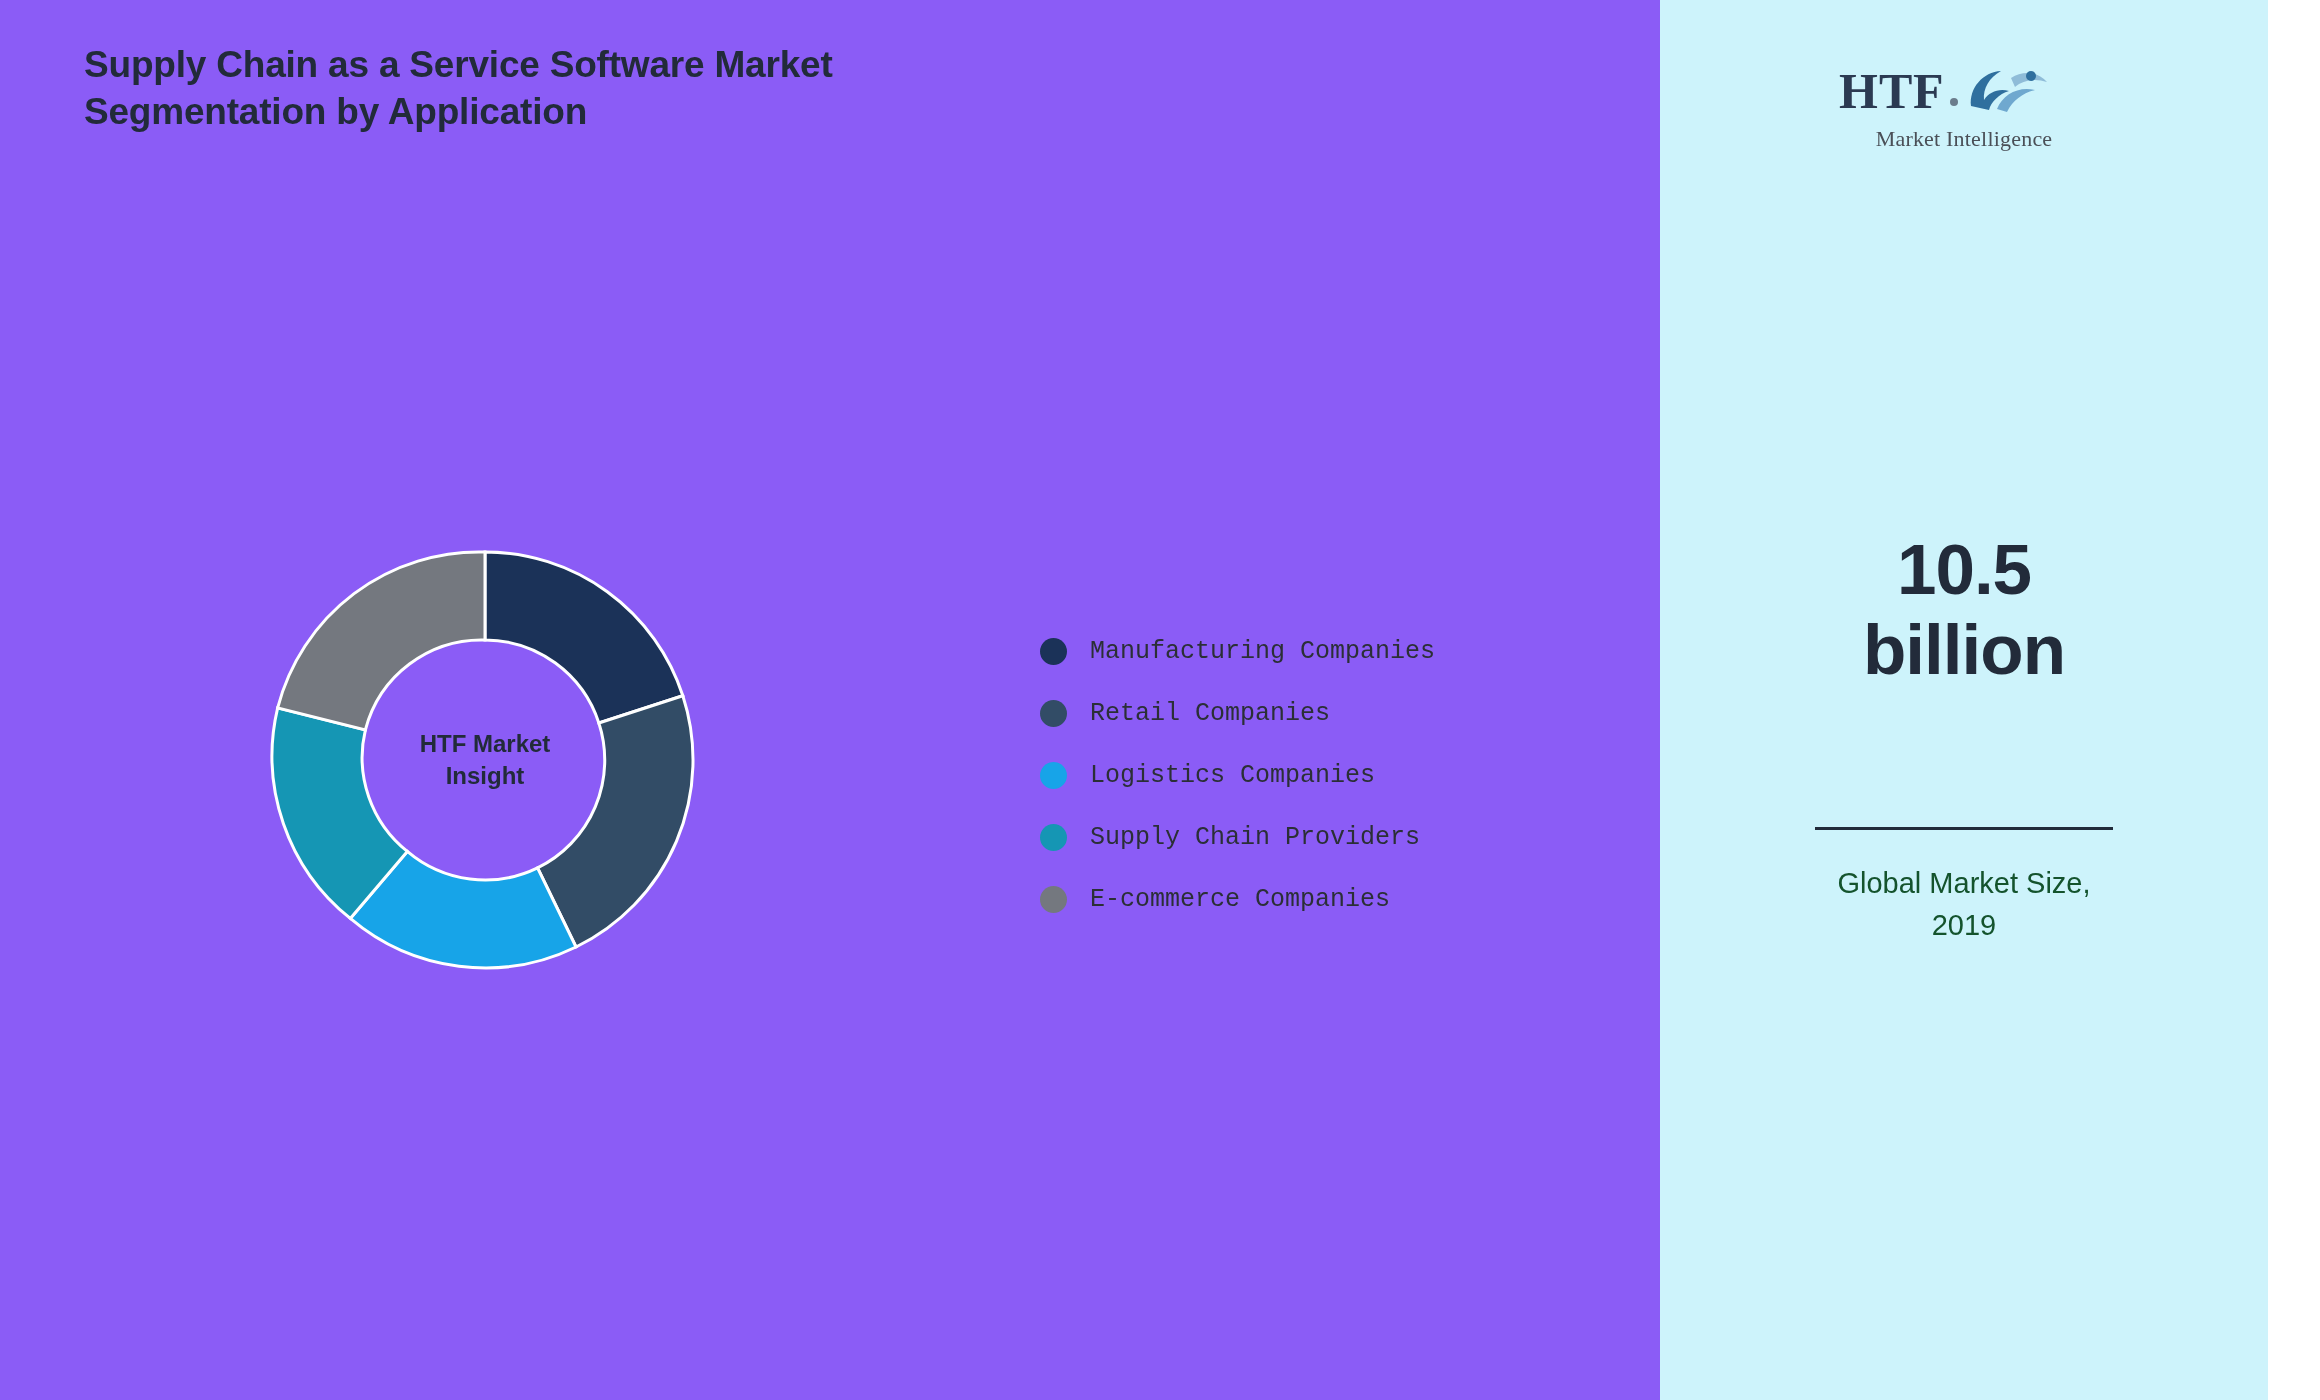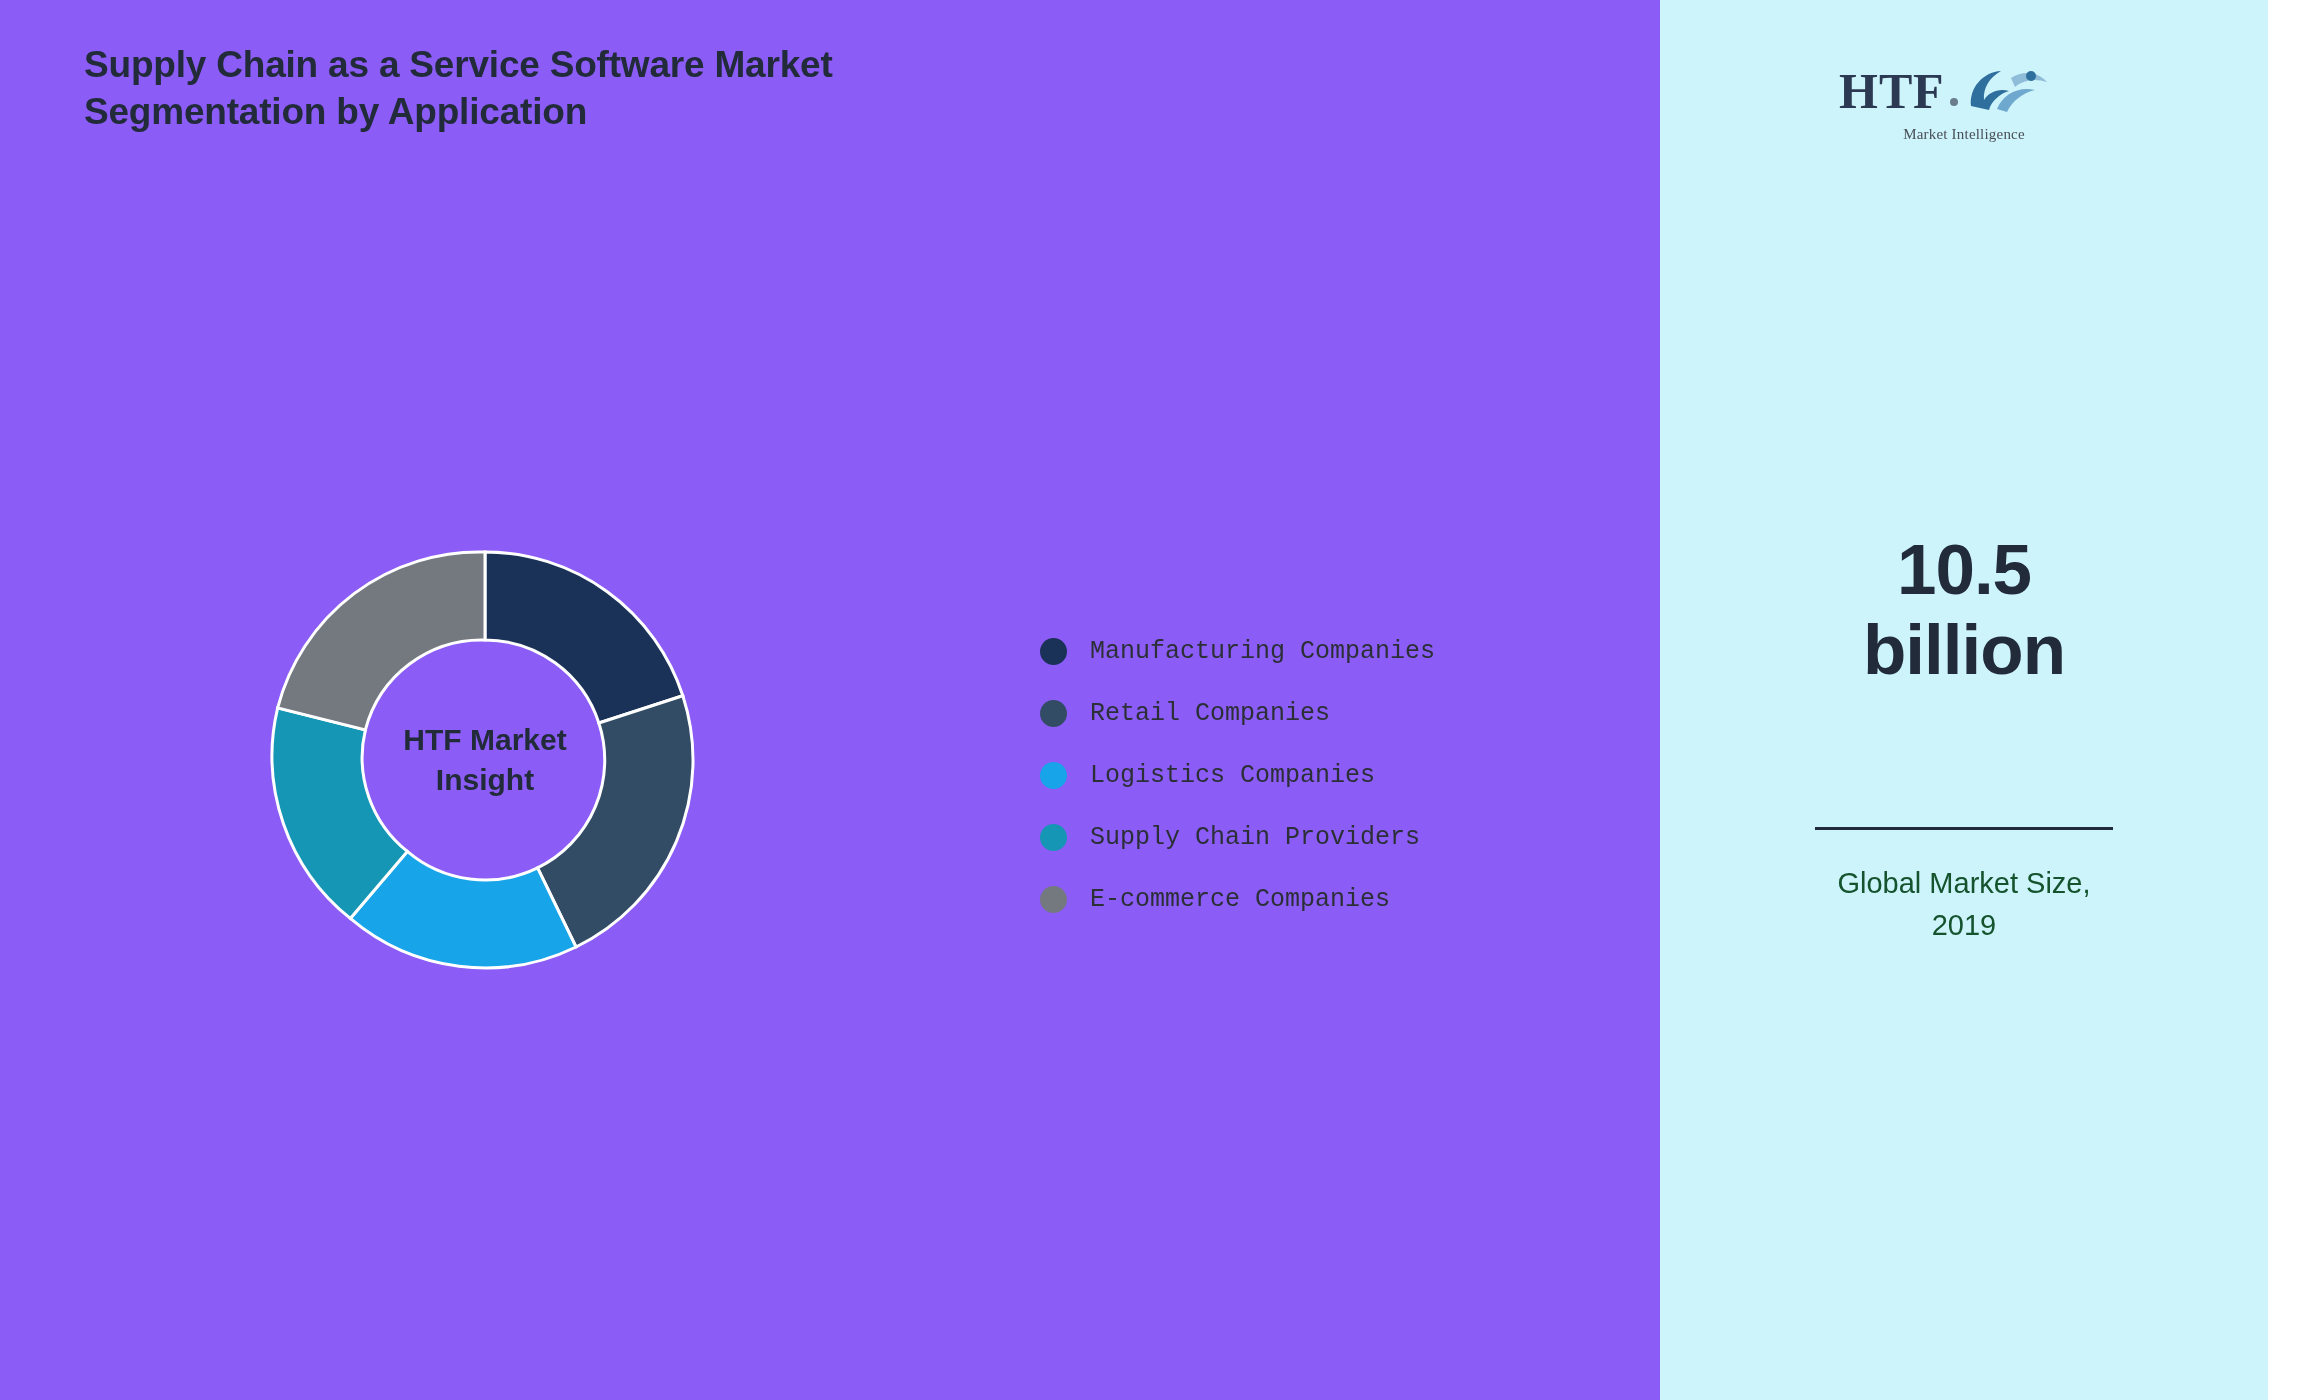--- a/index.html
+++ b/index.html
@@ -54,21 +54,21 @@
   #donut-center-label {
     position: absolute;
     left: 0;
     top: 0;
     width: 566px;
     height: 566px;
     display: flex;
     align-items: center;
     justify-content: center;
     text-align: center;
-    font-size: 30px;
+    font-size: 24px;
     font-weight: bold;
     line-height: 1.33;
     color: #222b3a;
     pointer-events: none;
   }
   
   #legend {
     position: absolute;
     left: 1040px;
     top: 620px;
@@ -104,21 +104,21 @@
     position: absolute;
     left: 50%;
     top: 62px;
     transform: translateX(-50%);
     width: 250px;
     text-align: center;
   }
   #logo-svg { display: block; margin: 0 auto; }
   #logo-sub {
     margin-top: 2px;
-    font-size: 15px;
+    font-size: 22px;
     color: #4a4f57;
     font-family: "Liberation Serif", serif;
     letter-spacing: 0.2px;
   }
   #big-stat {
     position: absolute;
     left: 0;
     top: 530px;
     width: 608px;
     text-align: center;

